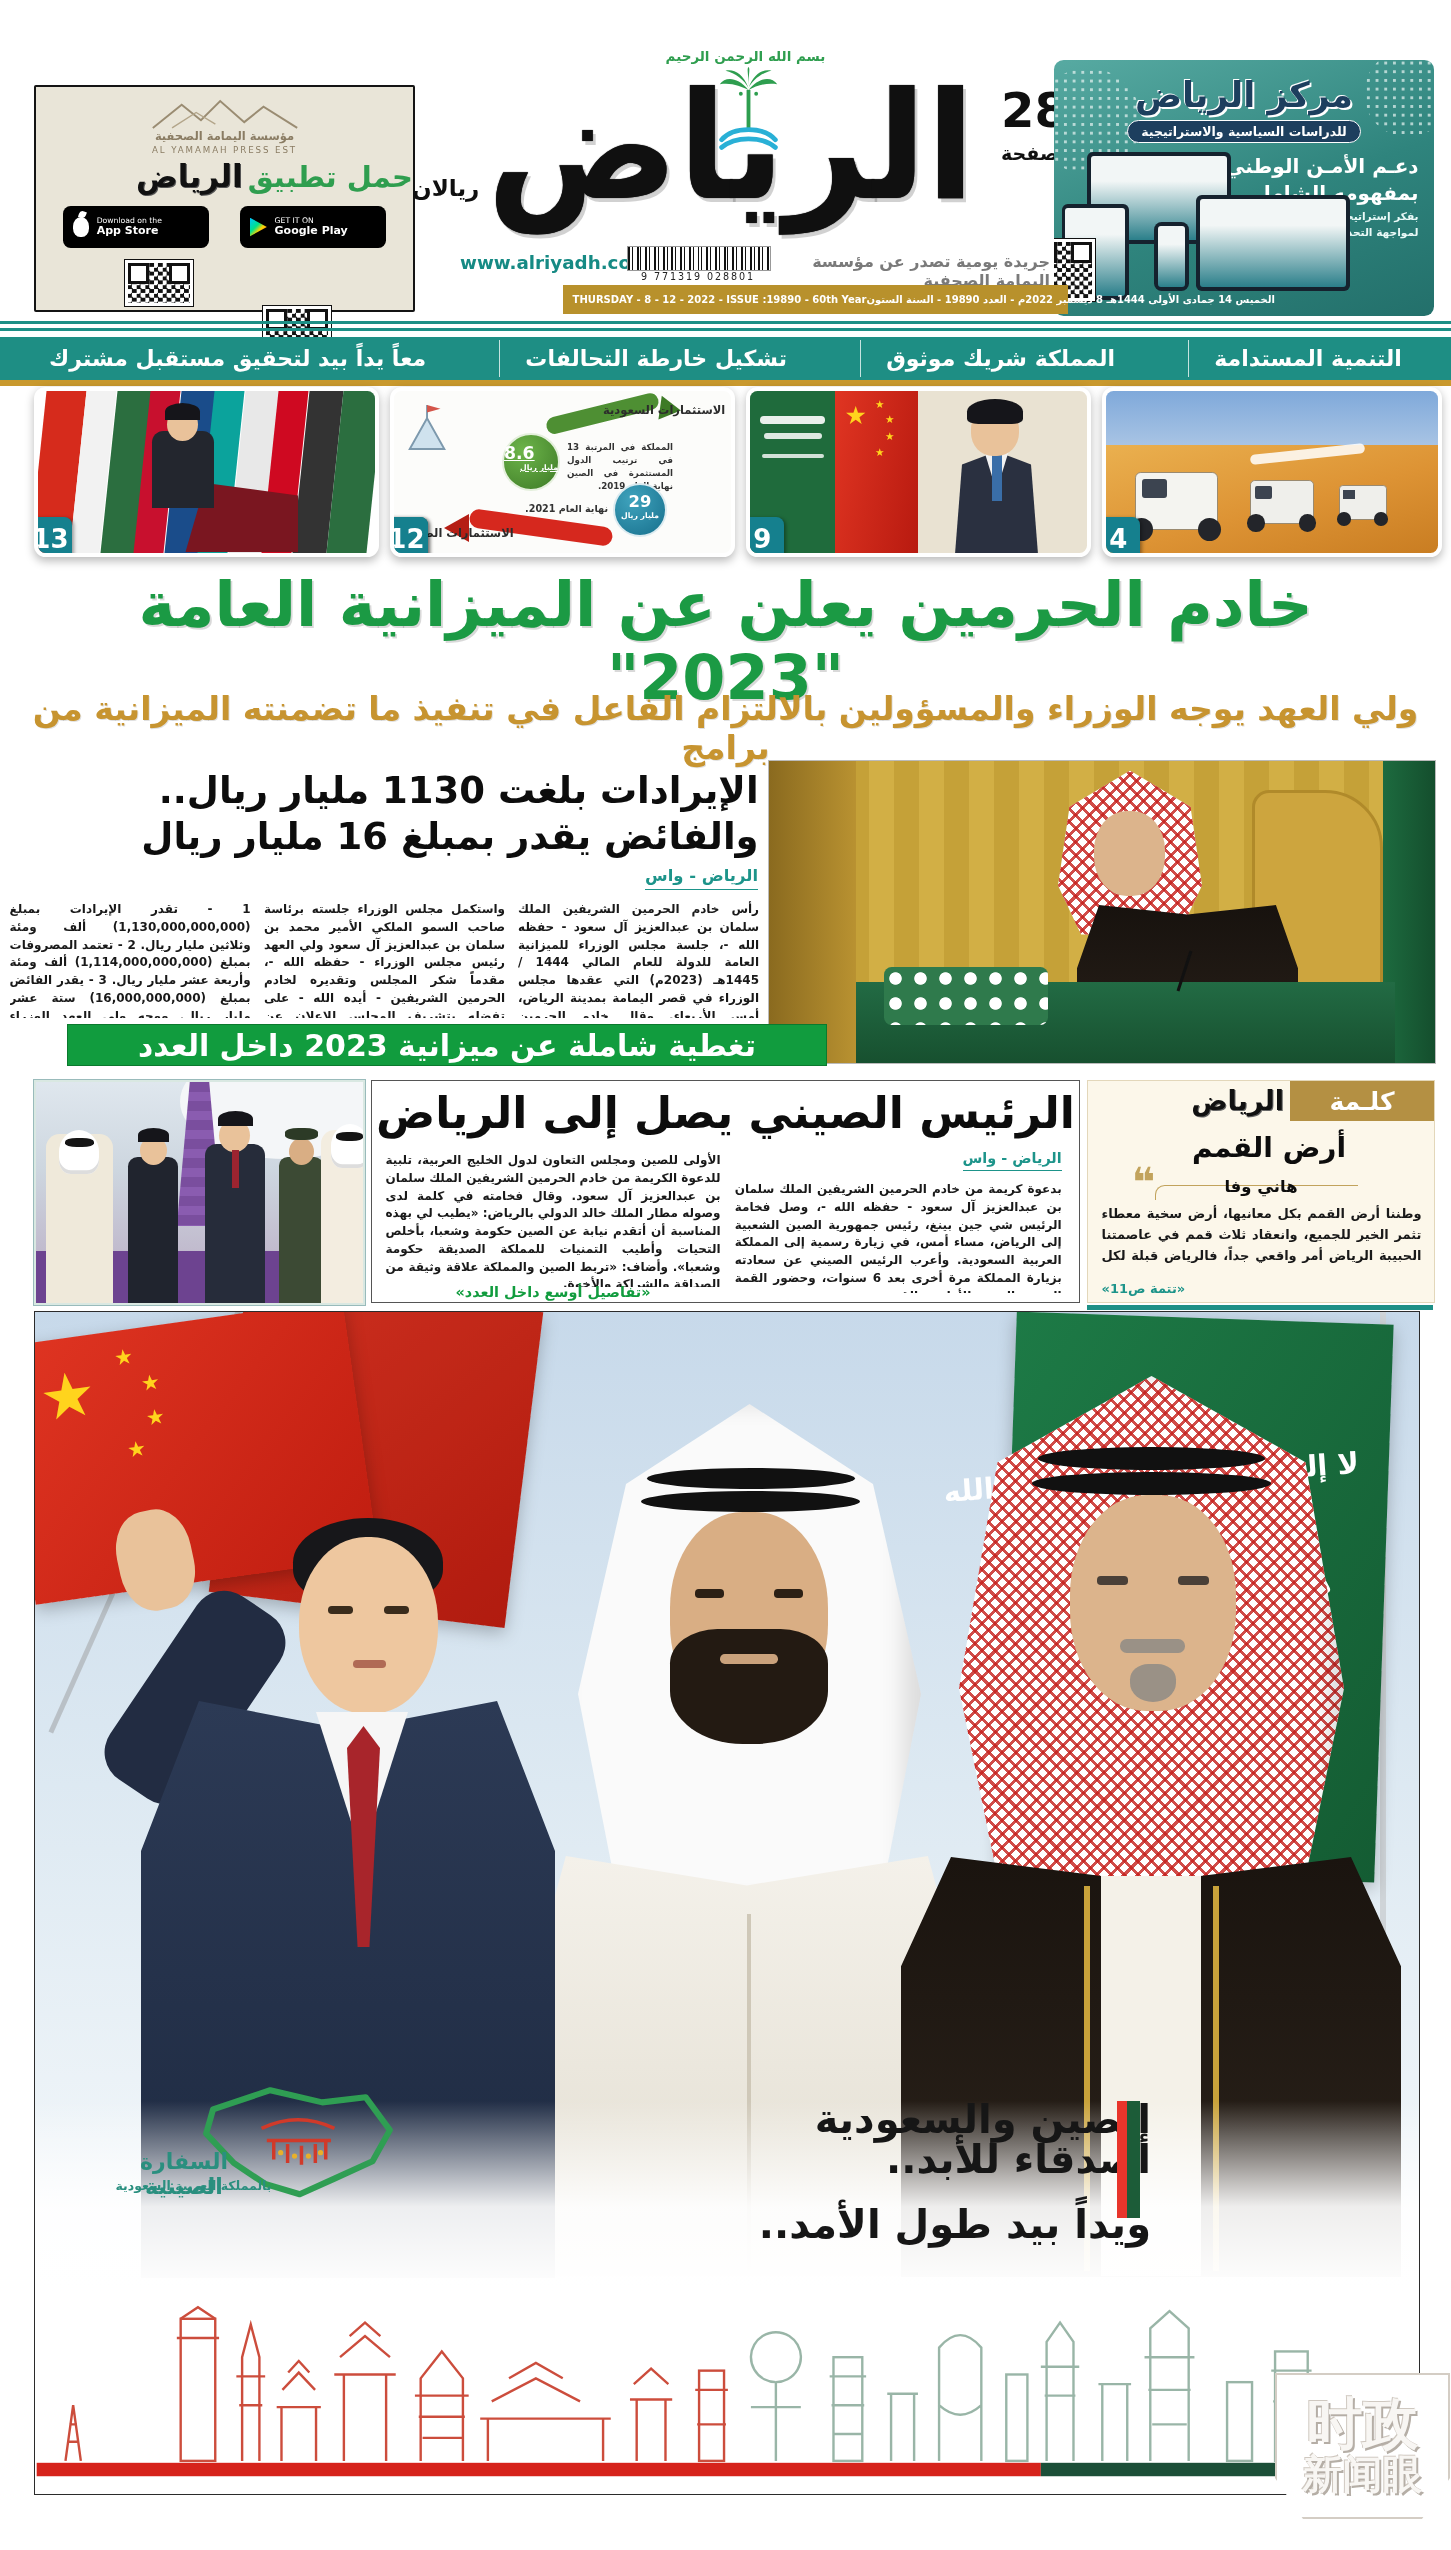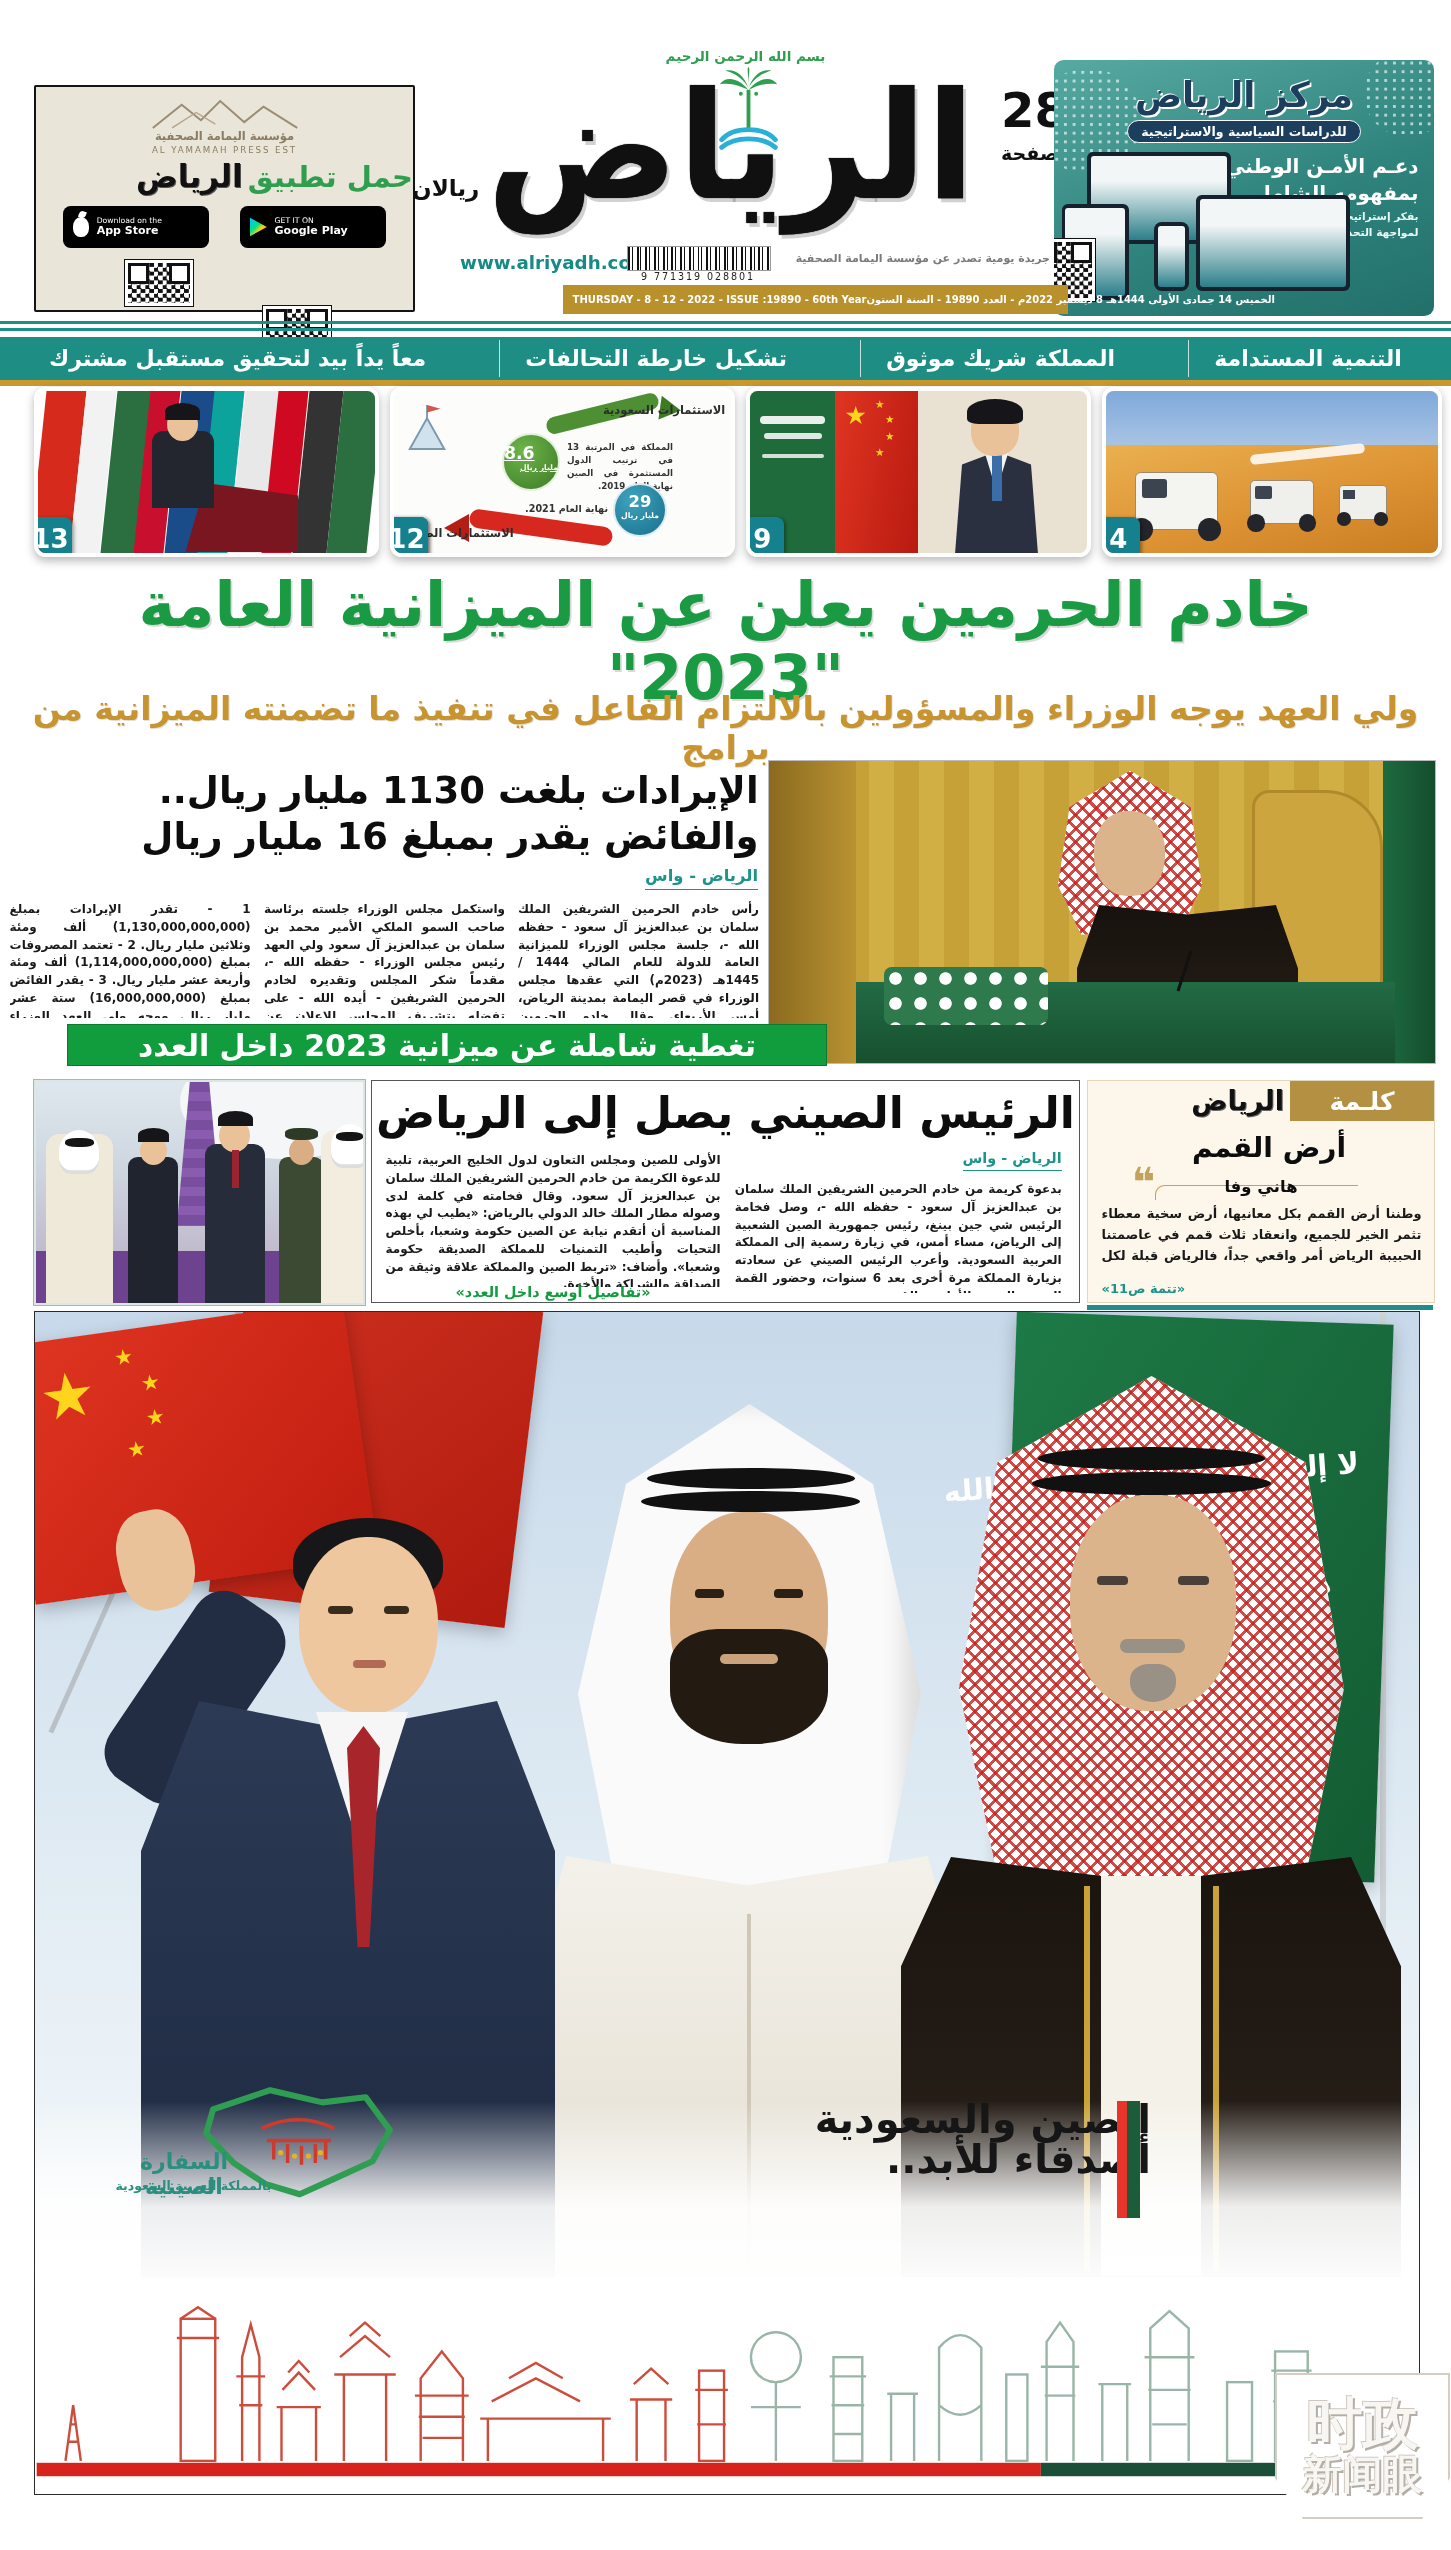--- a/index.html
+++ b/index.html
@@ -27,21 +27,21 @@
   .qr{background-image:repeating-conic-gradient(#111 0 25%, #fff 0 50%);background-size:8.7px 8.7px;
       border:3.8px solid #fff;outline:1.9px solid #111;position:relative;}
   .qr::before,.qr::after{content:"";position:absolute;width:15.4px;height:15.4px;border:3.8px solid #111;background:#fff;}
   .qr::before{top:0;left:0;} .qr::after{top:0;right:0;}
   .bismillah{color:#2f9e4f;font-size:13.5px;font-weight:900;}
   .masthead{font-size:142px;font-weight:900;color:#101010;letter-spacing:-3.8px;
             text-shadow:2.9px 2.9px 0 rgba(0,0,0,.18), 0 0 1px #000;transform:scaleY(1.05);}
   .pages-num{font-size:48px;font-weight:900;color:#101010;line-height:.9;}
   .pages-word{font-size:19px;font-weight:900;color:#101010;}
   .price{font-size:23px;font-weight:900;color:#101010;}
-  .tagline{color:#7a7a7a;font-size:11px;font-weight:bold;}
+  .tagline{color:#7a7a7a;font-size:16px;font-weight:bold;}
   .website{color:#168a84;font-size:18.3px;font-weight:900;direction:ltr;}
   .barcode{background:repeating-linear-gradient(90deg,#111 0 1.9px,#fff 1.9px 3.8px,#111 3.8px 4.8px,#fff 4.8px 8.7px);
            border:1px solid #999;}
   .barcode-num{font-size:9.6px;color:#222;letter-spacing:1.9px;direction:ltr;}
   .date-bar{background:#b8912c;color:#fff;display:flex;justify-content:space-between;align-items:center;
             padding:0 9.6px;font-weight:bold;}
   .date-en{font-size:10px;direction:ltr;white-space:nowrap;}
   .date-ar{font-size:10px;white-space:nowrap;}
   
   .ad-box{background:linear-gradient(160deg,#57aaa2 0%,#2f847d 55%,#23706b 100%);border-radius:9.6px;overflow:hidden;}
@@ -445,20 +445,21 @@
           <div style="position:absolute;left:312px;top:29px;width:5.8px;height:385px;background:#c9a23a;"></div>
         </div>
         <div class="abs" style="left:200px;top:500px;width:100px;height:400px;background:#f4f1e8;"></div>
       </div>
 
       <div class="abs white-fade" style="left:0;top:789px;width:100%;height:192px;z-index:4;"></div>
       <div class="abs" style="left:0;top:980px;width:100%;height:202px;background:#fff;z-index:4;"></div>
 
       <div class="abs" style="left:693px;top:787px;width:423px;z-index:6;text-align:right;">
         <div class="slogan rtl" style="margin-bottom:25px;">الصين والسعودية أصدقاء للأبد..</div>
+        <div class="slogan rtl">ويداً بيد طول الأمد..</div>
       </div>
       <div class="abs" style="left:1082px;top:789px;width:10.6px;height:117px;background:#e8352b;z-index:6;"></div>
       <div class="abs" style="left:1092px;top:789px;width:12.5px;height:117px;background:#1c5c38;z-index:6;"></div>
 
       <div class="abs" style="left:67px;top:766px;width:298px;height:154px;z-index:6;">
         <svg class="abs" style="left:92px;top:0;" width="208" height="125" viewBox="0 0 240 140">
           <path d="M22 34 L88 12 L148 26 L198 20 L226 58 L206 94 L162 114 L122 132 L82 120 L46 96 L14 62 Z" fill="none" stroke="#2f9e53" stroke-width="7" stroke-linejoin="round"></path>
           <g stroke="#d03a2a" stroke-width="4" fill="none">
             <path d="M78 56 Q120 36 162 56"></path>
             <path d="M84 70 H158"></path>

